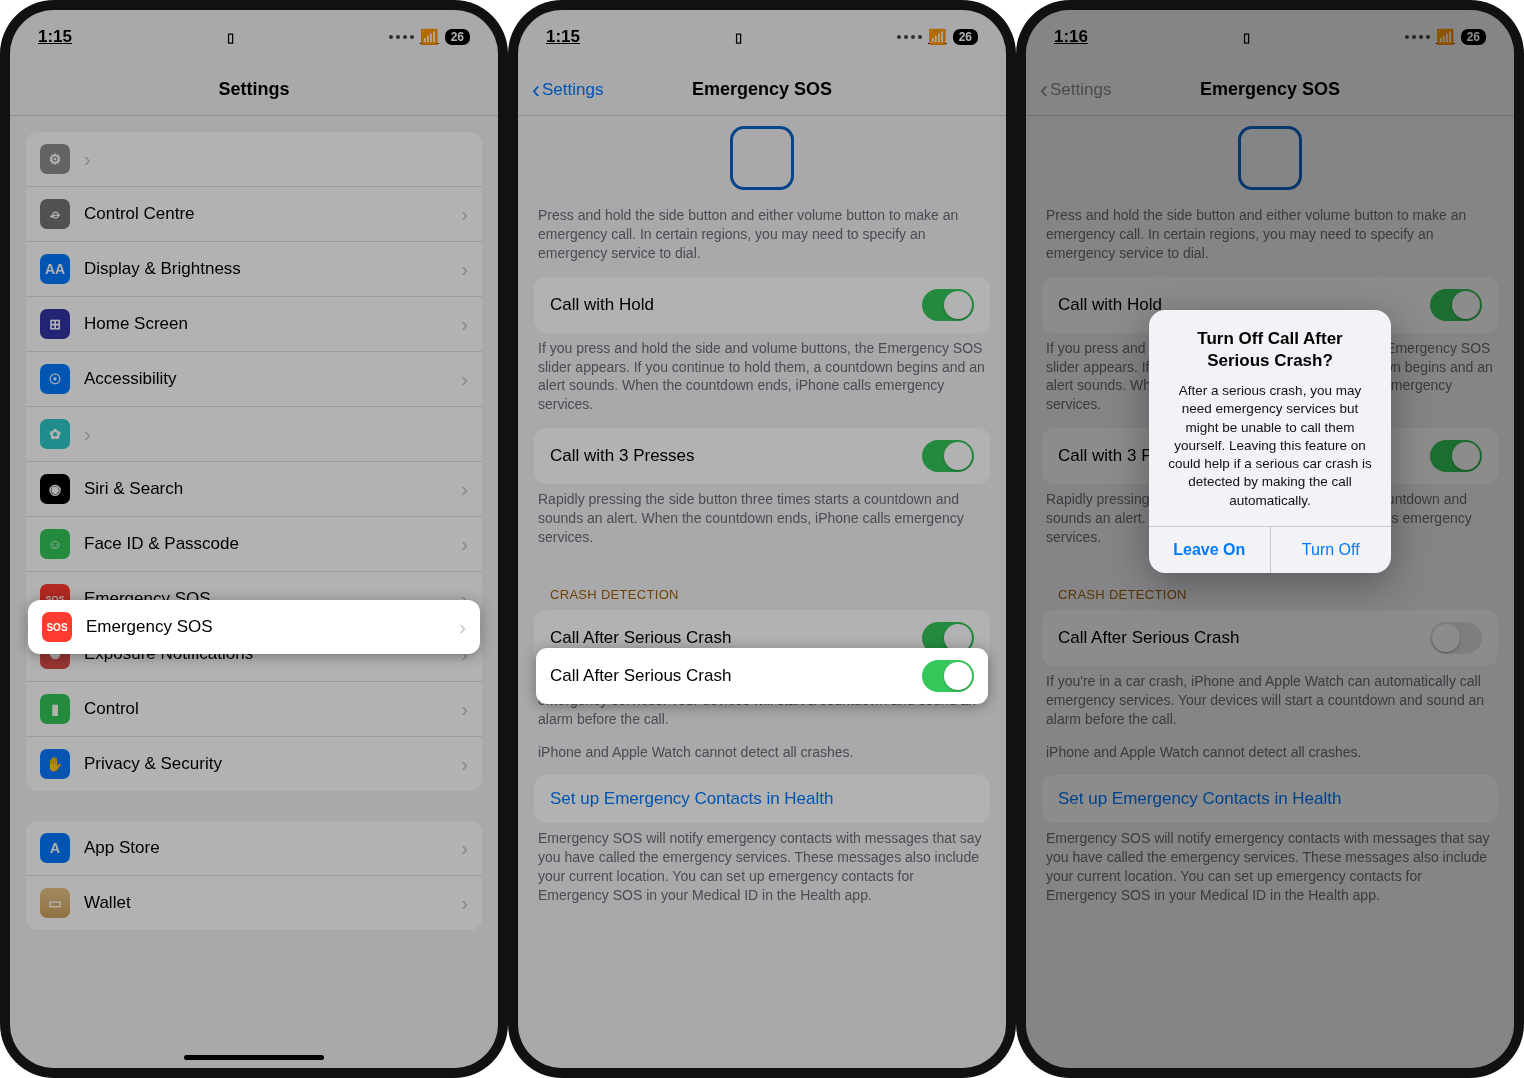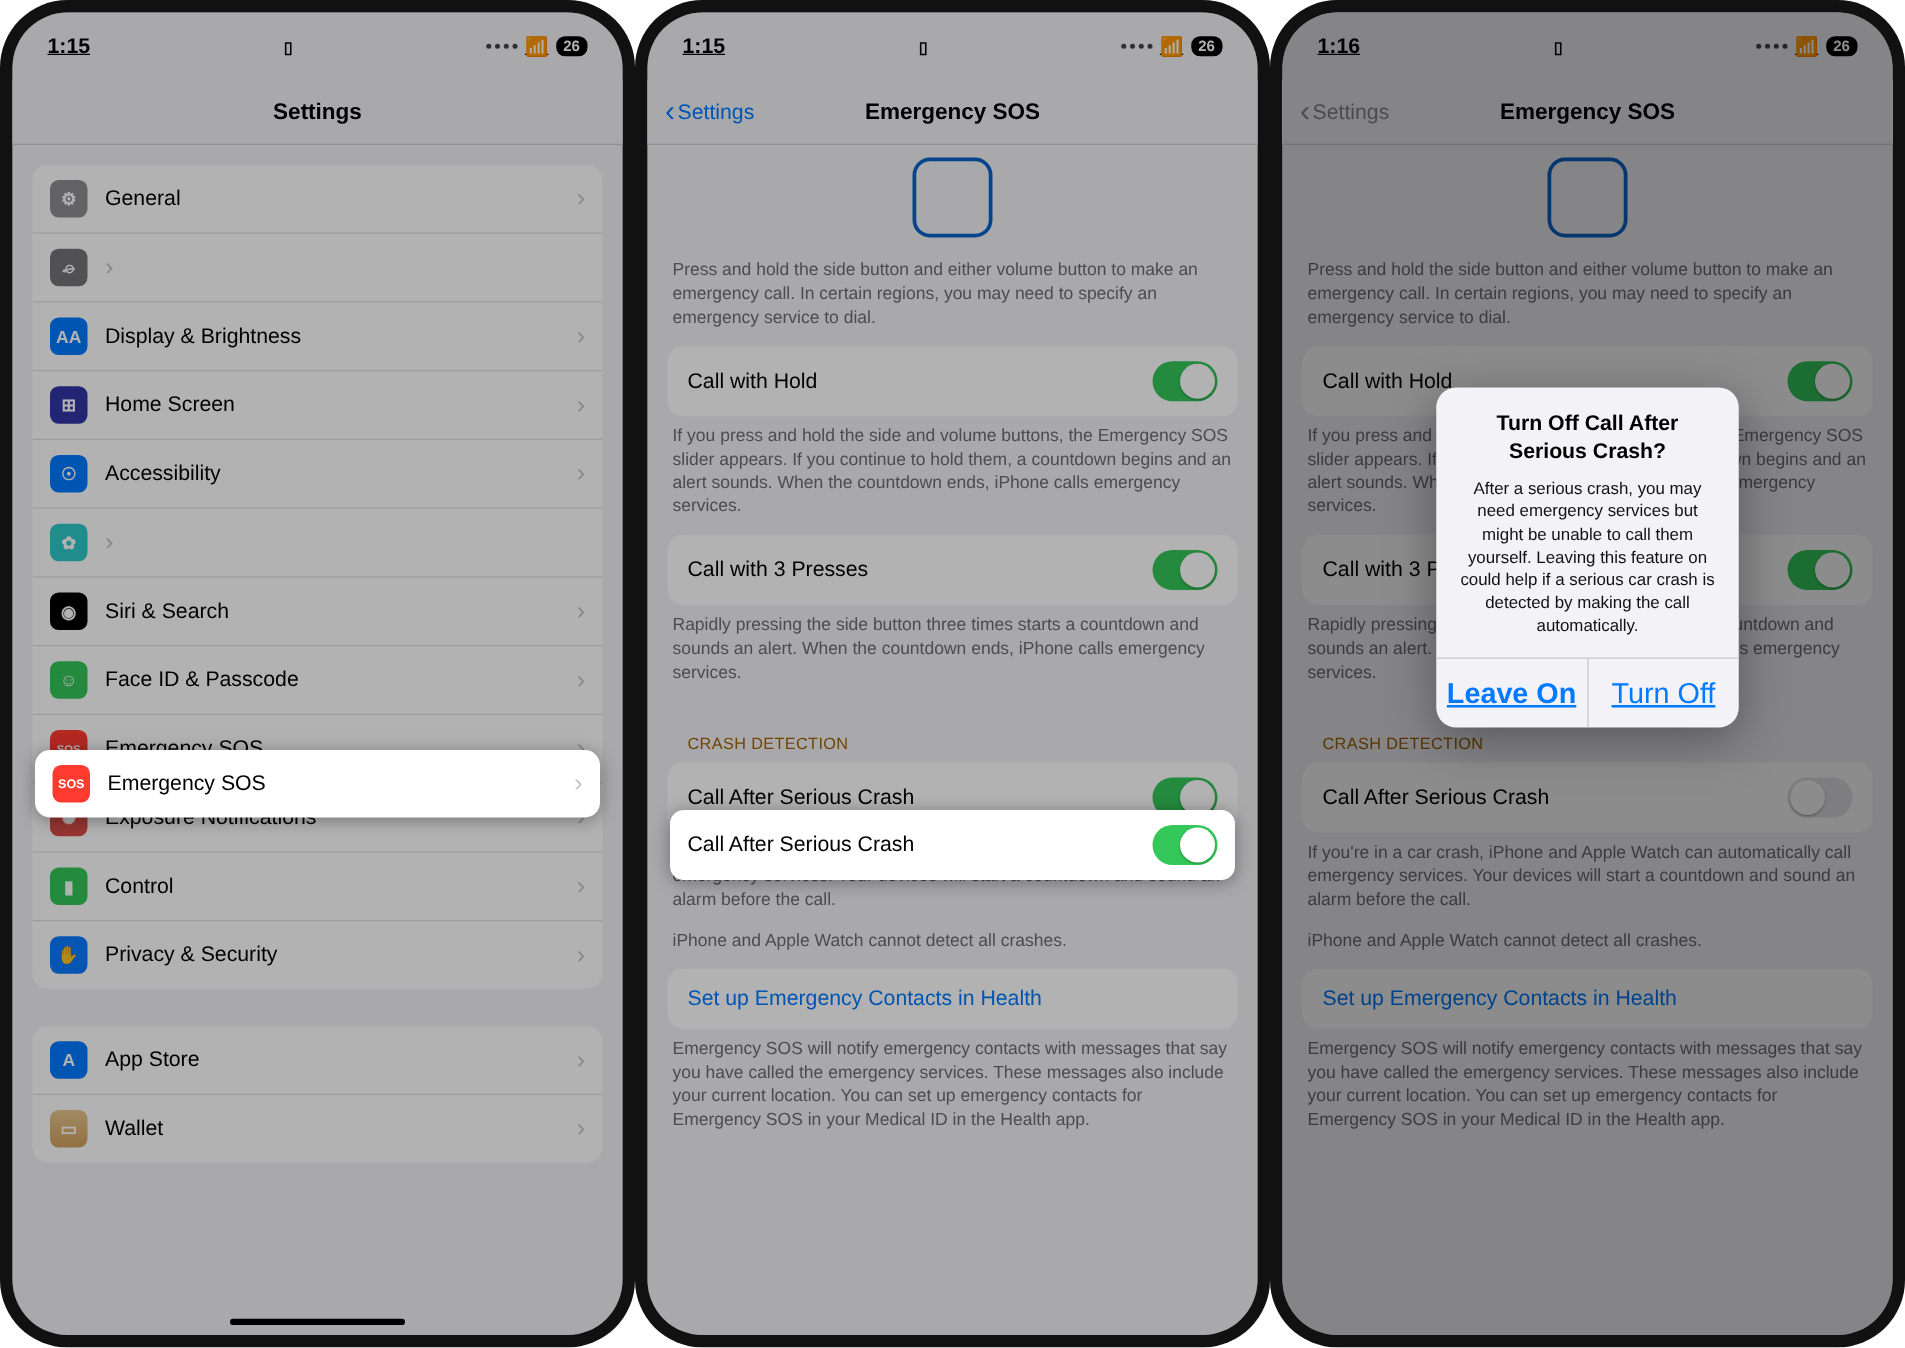--- a/index.html
+++ b/index.html
@@ -156,21 +156,21 @@
     overflow:hidden; text-align:center;
     box-shadow: 0 10px 40px rgba(0,0,0,0.35);
   }
   .alert-body { padding:18px 18px 16px; }
   .alert-title { font-size:17px; font-weight:600; line-height:1.3; margin-bottom:6px; }
   .alert-msg { font-size:13.5px; line-height:1.35; color:#111; }
   .alert-msg p { margin-top:10px; }
   .alert-buttons { display:flex; border-top:0.5px solid #c8c8cc; }
   .alert-buttons button {
     flex:1; border:none; background:none; padding:14px 0;
-    font-size:23px; color:#007aff; font-family:inherit;text-decoration:underline;
+    font-size:16px; color:#007aff; font-family:inherit;
   }
   .alert-buttons button:first-child { border-right:0.5px solid #c8c8cc; font-weight:600; }
 
   .home-ind {
     position:absolute; bottom:8px; left:50%; transform:translateX(-50%);
     width:140px; height:5px; border-radius:3px; background:#000;
   }
   .cardicon { font-size:13px; }
 </style>
 </head>
@@ -191,25 +191,25 @@
       <span class="batt">26</span>
     </div>
   </div>
   <div class="navbar">
     <span class="navtitle">Settings</span>
   </div>
   <div class="scroll">
     <div class="group" id="grp1">
         <div class="row">
           <span class="icon ic-grey" style="font-size:14px">⚙︎</span>
-          <span class="row-label">General</span>
           <span class="chev">›</span>
         </div>
         <div class="row">
           <span class="icon ic-grey2" style="font-size:14px">⌮</span>
+          <span class="row-label">Control Centre</span>
           <span class="chev">›</span>
         </div>
         <div class="row">
           <span class="icon ic-blue" style="font-size:14px">AA</span>
           <span class="row-label">Display &amp; Brightness</span>
           <span class="chev">›</span>
         </div>
         <div class="row">
           <span class="icon ic-indigo" style="font-size:14px">⊞</span>
           <span class="row-label">Home Screen</span>

